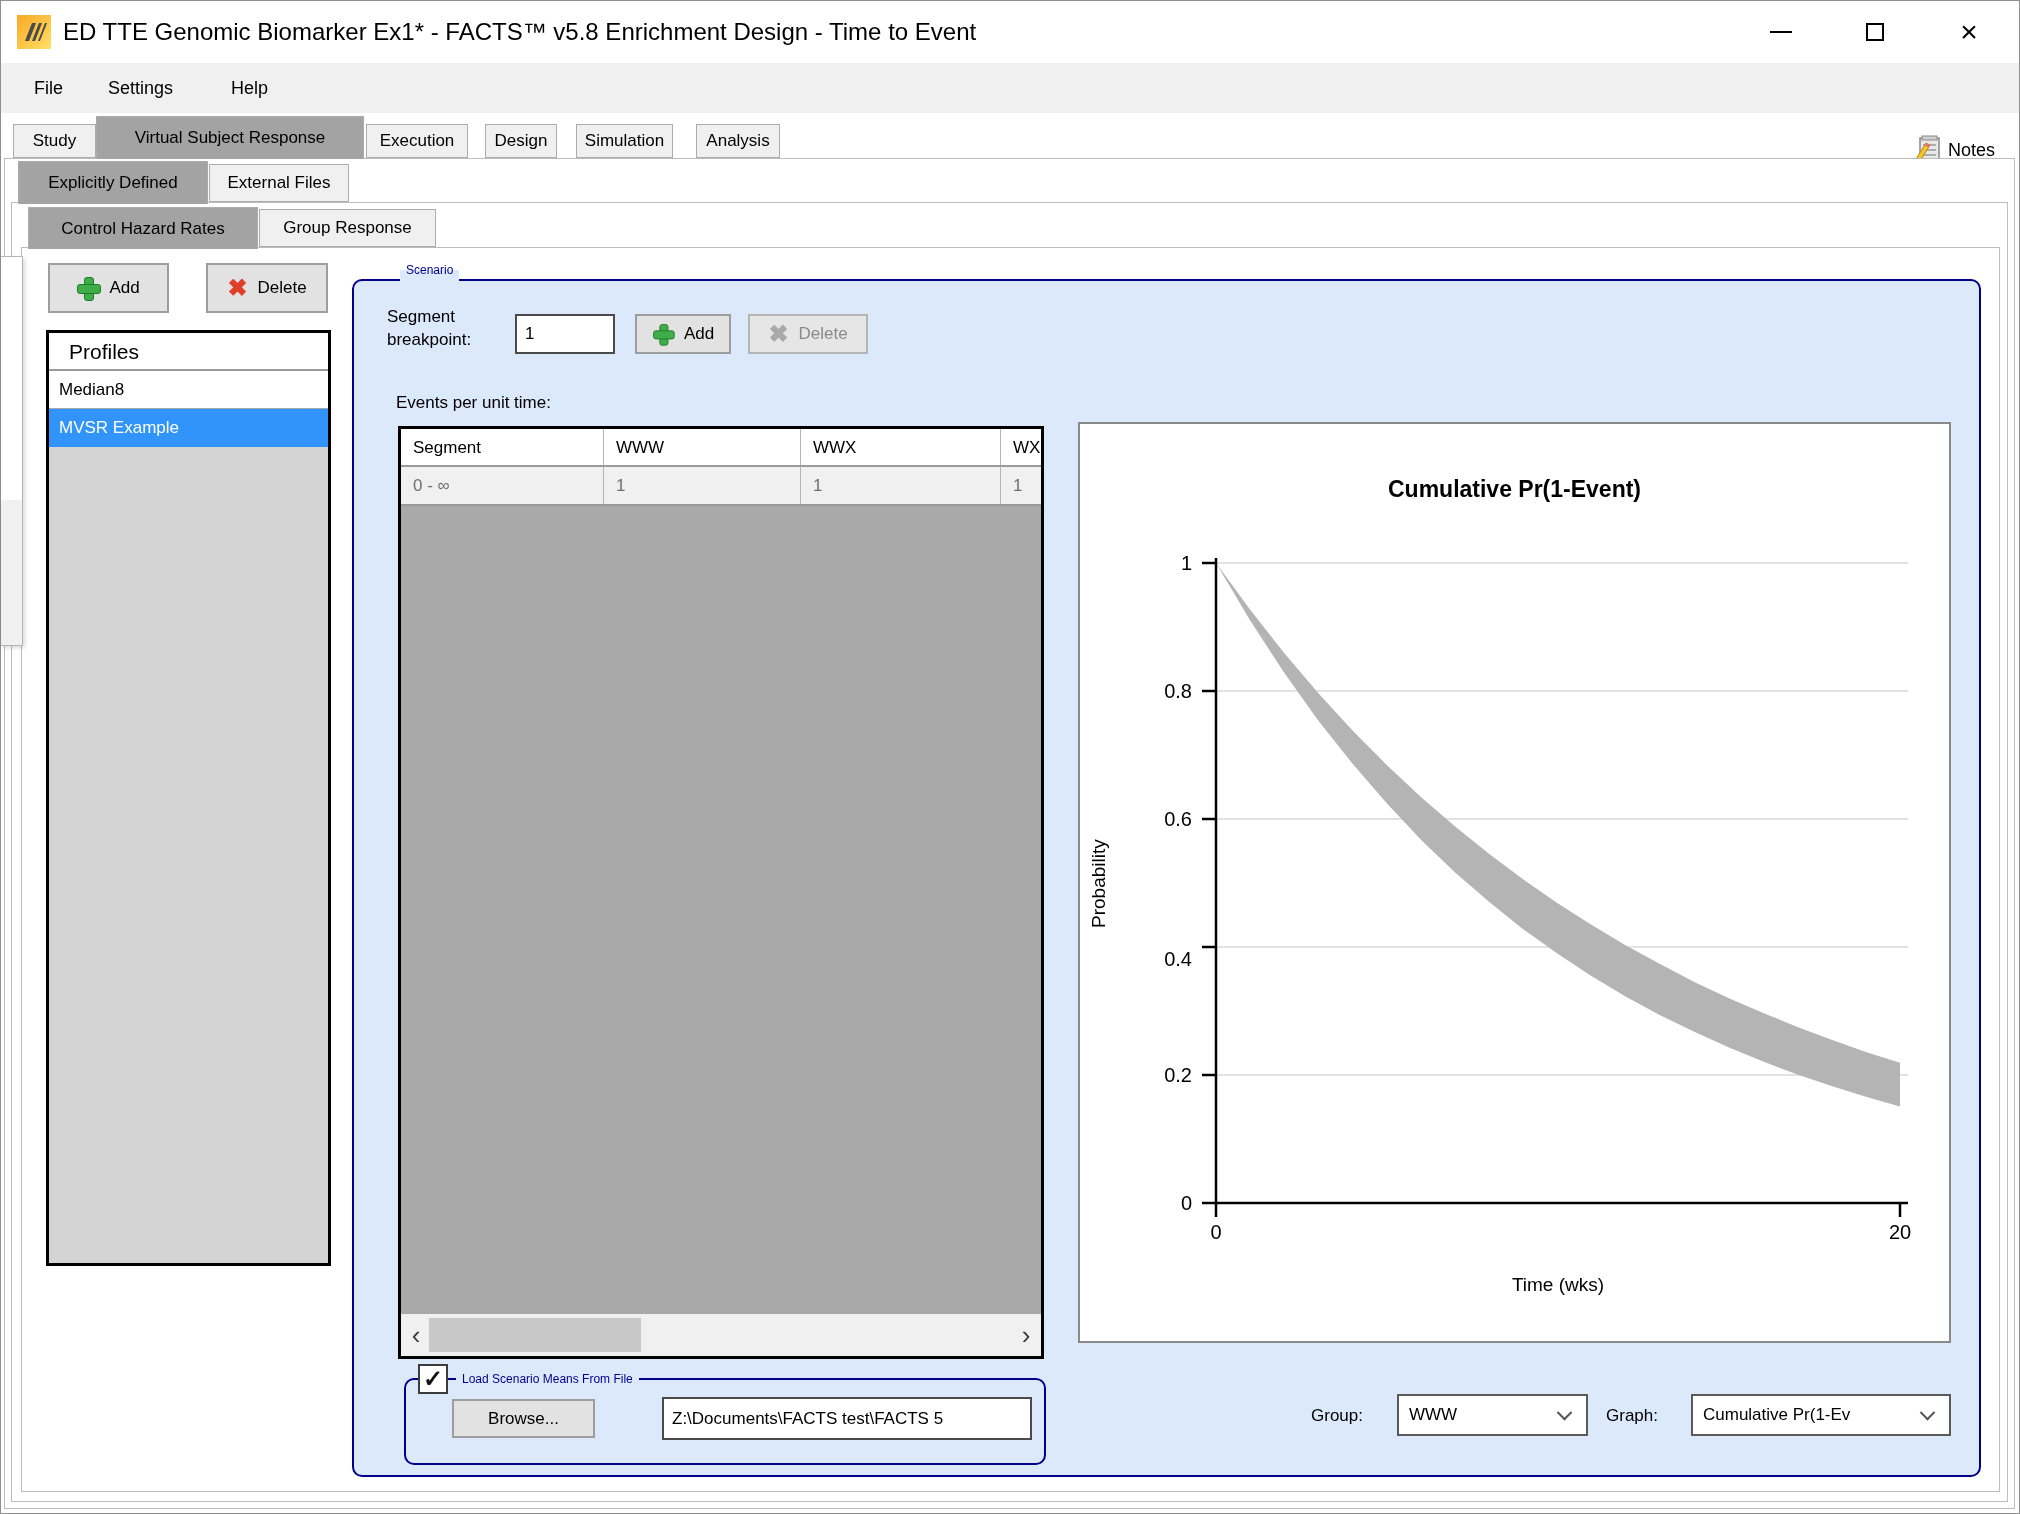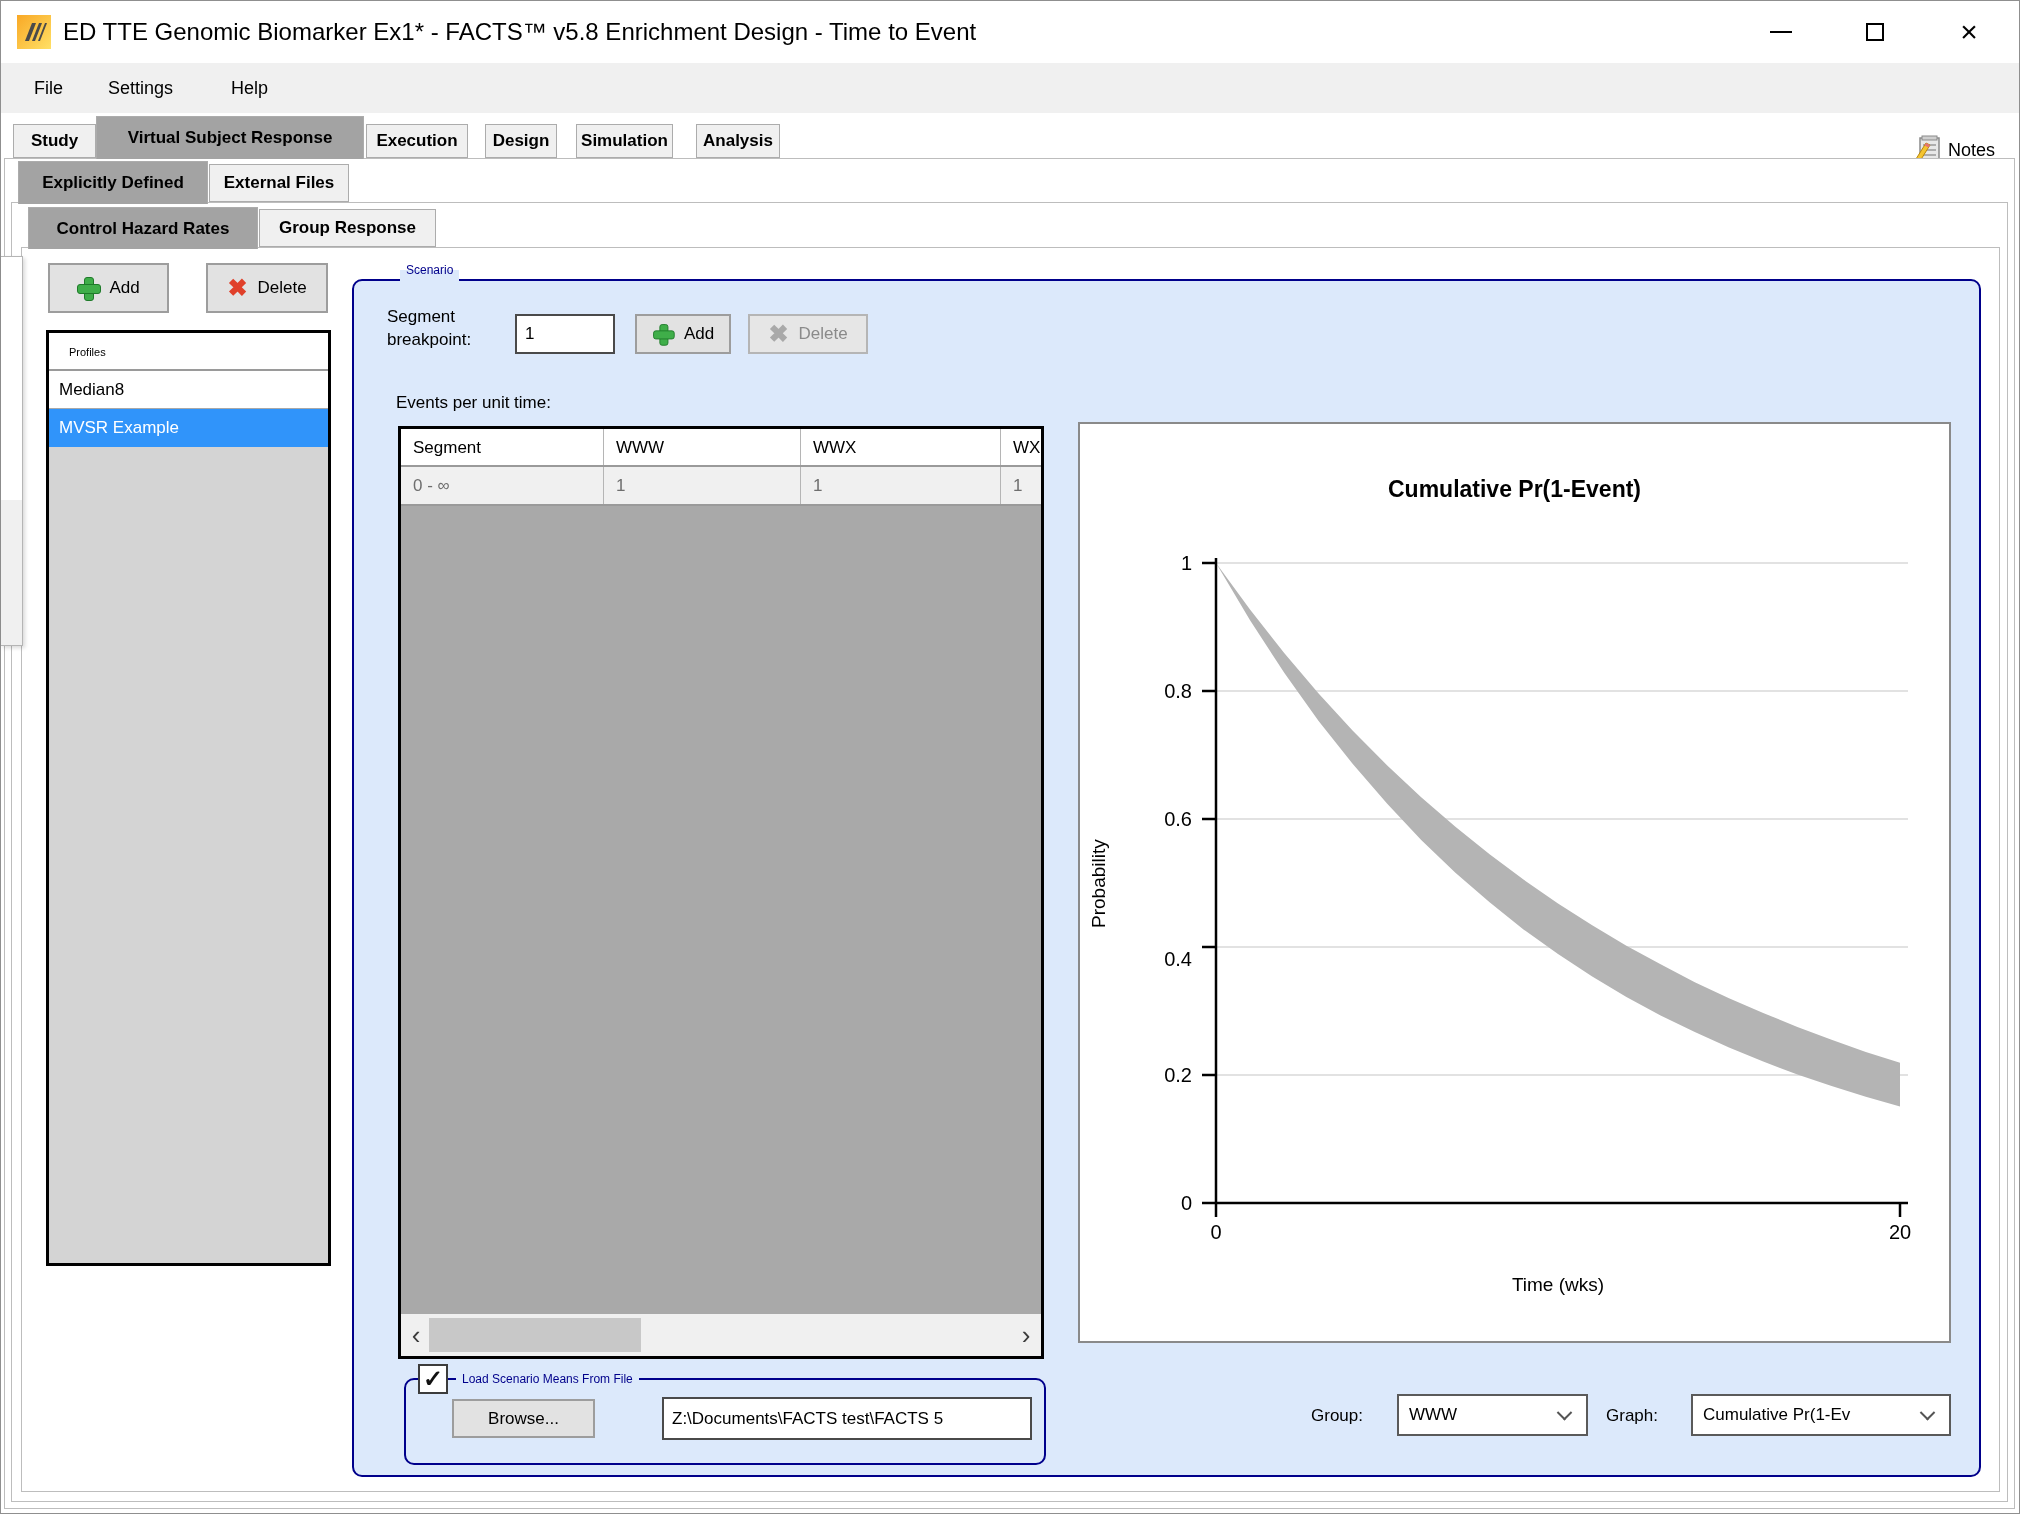--- a/index.html
+++ b/index.html
@@ -21,40 +21,40 @@
   .menubar { position:absolute; left:0; top:62px; width:100%; height:50px; background:#f0f0f0; }
   .menu-item { position:absolute; top:0; height:50px; line-height:50px; font-size:18px; padding:0 6px; }
   .notes-btn { position:absolute; right:24px; top:66px; height:42px; display:flex; align-items:center; gap:6px; font-size:18px; }
 
   
   .page { position:absolute; background:#fff; border:1px solid #bdbdbd; }
   .page-l1 { left:3px;  top:157px; right:4px;  bottom:4px; }
   .page-l2 { left:10px; top:201px; right:11px; bottom:11px; }
   .page-l3 { left:20px; top:246px; right:19px; bottom:21px; }
 
-  .tab { position:absolute; background:#f0f0f0; border:1px solid #acacac; font-size:17px; text-align:center; color:#000;font-weight:bold; }
+  .tab { position:absolute; background:#f0f0f0; border:1px solid #acacac; font-size:17px; text-align:center; color:#000; }
   .tab.active { background:#a3a3a3; border-bottom:none; z-index:5; }
 
   
   .left-sliver { position:absolute; left:0; top:255px; width:22px; height:390px; background:#fff; border:1px solid #b5b5b5; border-left:none; box-shadow:2px 2px 4px rgba(0,0,0,.15); z-index:6; }
   .left-sliver .lower { position:absolute; left:0; bottom:0; width:100%; height:145px; background:#f0f0f0; }
 
   
   .btn { position:absolute; background:#e2e2e2; border:2px solid #9d9d9d; display:flex; align-items:center; justify-content:center; gap:10px; font-size:17px; color:#000; }
   .btn.disabled { color:#8a8a8a; border-color:#b5b5b5; background:#e6e6e6; }
   .plus-icon { width:22px; height:22px; position:relative; }
   .plus-icon::before, .plus-icon::after { content:""; position:absolute; background:#3fae49; border:1px solid #1f7a2a; border-radius:3px; }
   .plus-icon::before { left:7px; top:0; width:8px; height:22px; }
   .plus-icon::after  { left:0; top:7px; width:22px; height:8px; }
   .x-icon { font-size:24px; font-weight:bold; color:#e0402a; line-height:22px; }
   .x-icon.gray { color:#a9a9a9; }
 
   
   .profiles { position:absolute; left:45px; top:329px; width:285px; height:936px; background:#d4d4d4; border:3px solid #000; }
-  .profiles .hdr { height:38px; line-height:38px; background:#fff; border-bottom:2px solid #9a9a9a; padding-left:20px; font-size:11px; }
+  .profiles .hdr { height:38px; line-height:38px; background:#fff; border-bottom:2px solid #9a9a9a; padding-left:20px; font-size:21px; }
   .profiles .row { height:38px; line-height:38px; background:#fff; border-bottom:1px solid #a8a8a8; padding-left:10px; font-size:17px; }
   .profiles .row.selected { background:var(--accent,#3094fa); color:#fff; border-bottom:none; }
 
   
   .groupbox { position:absolute; border:2px solid var(--navy,#00008b); border-radius:10px; background:var(--panelblue,#dce9fb); }
   .scenario-box { left:351px; top:278px; width:1629px; height:1198px; }
   .group-label { position:absolute; font-size:12px; color:var(--navy,#00008b); padding:0 6px; z-index:3; white-space:nowrap; }
   .scenario-label { left:399px; top:252px; height:34px; line-height:34px;
                     background:linear-gradient(to bottom,#ffffff 50%,#dce9fb 50%); }
 

